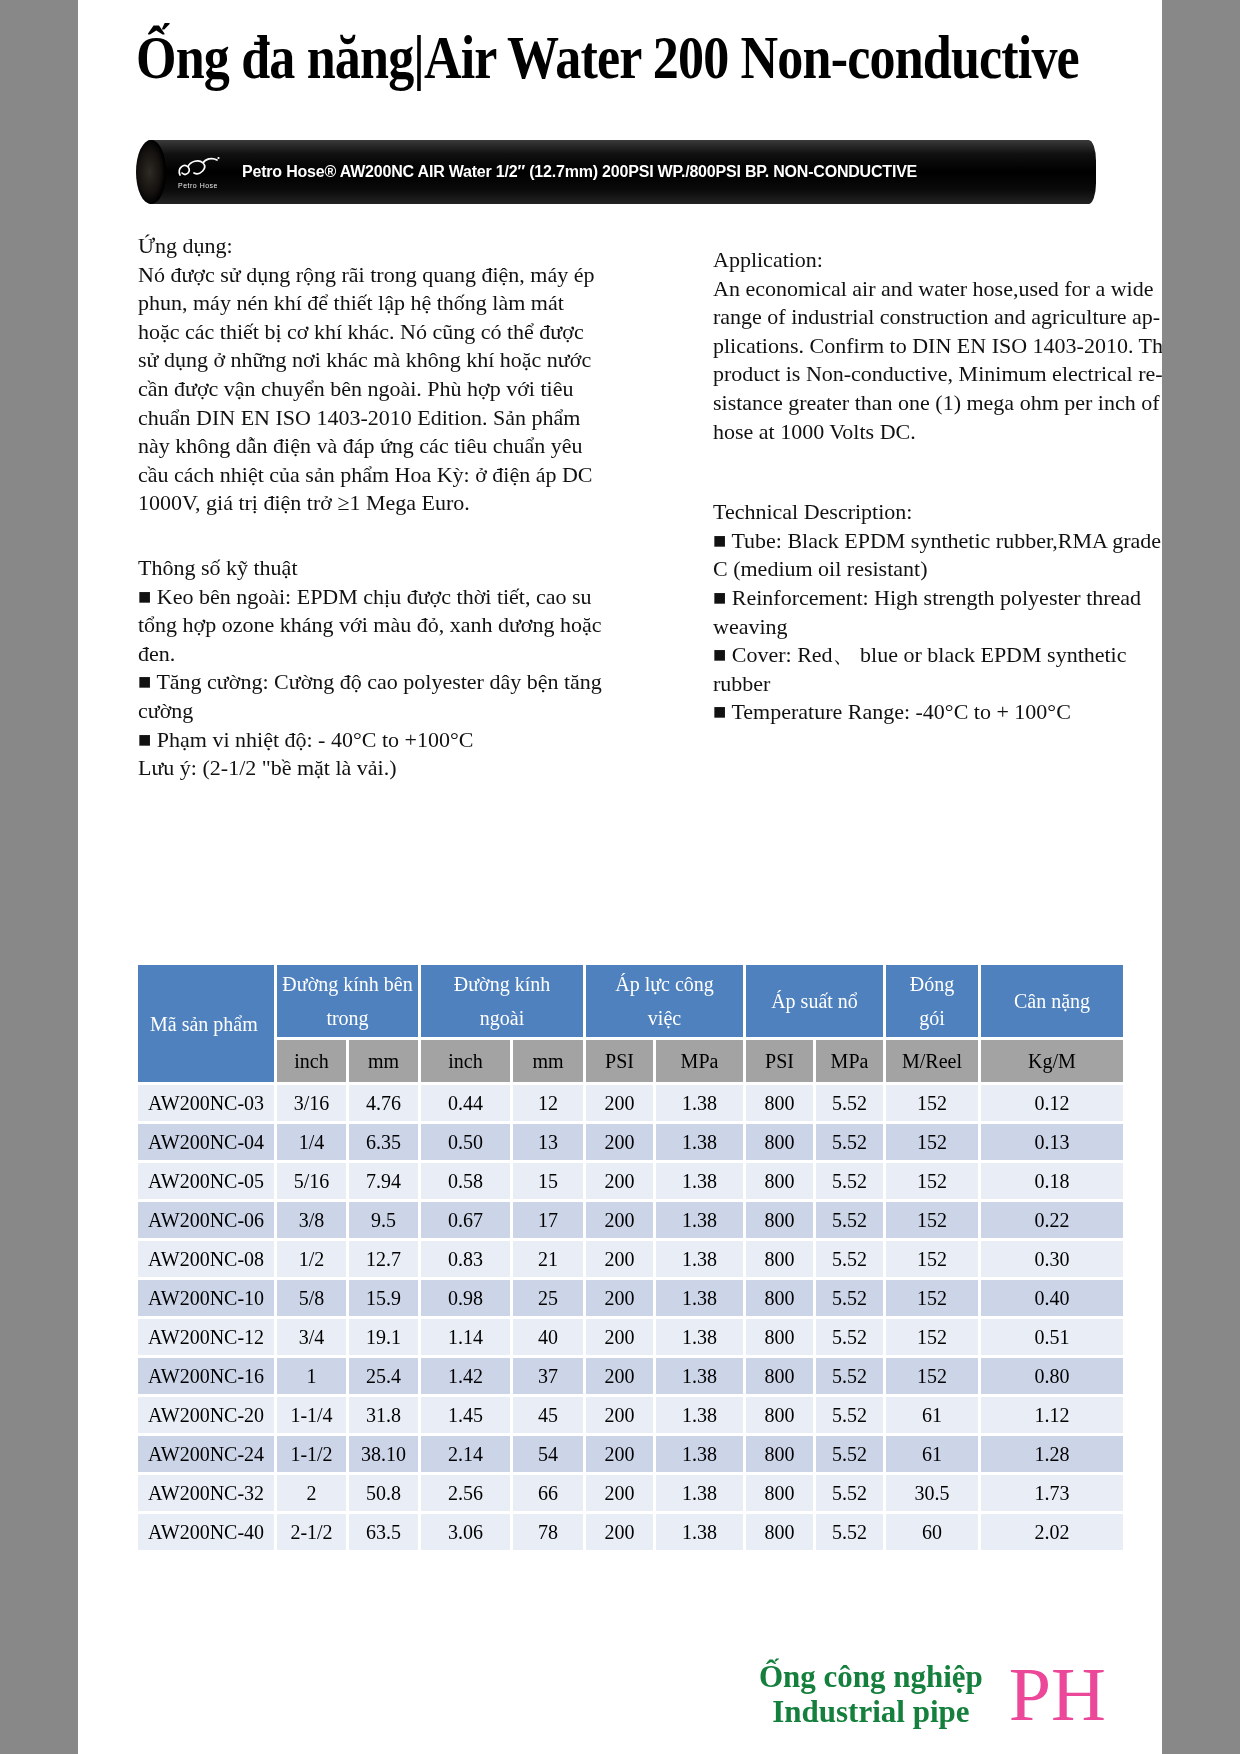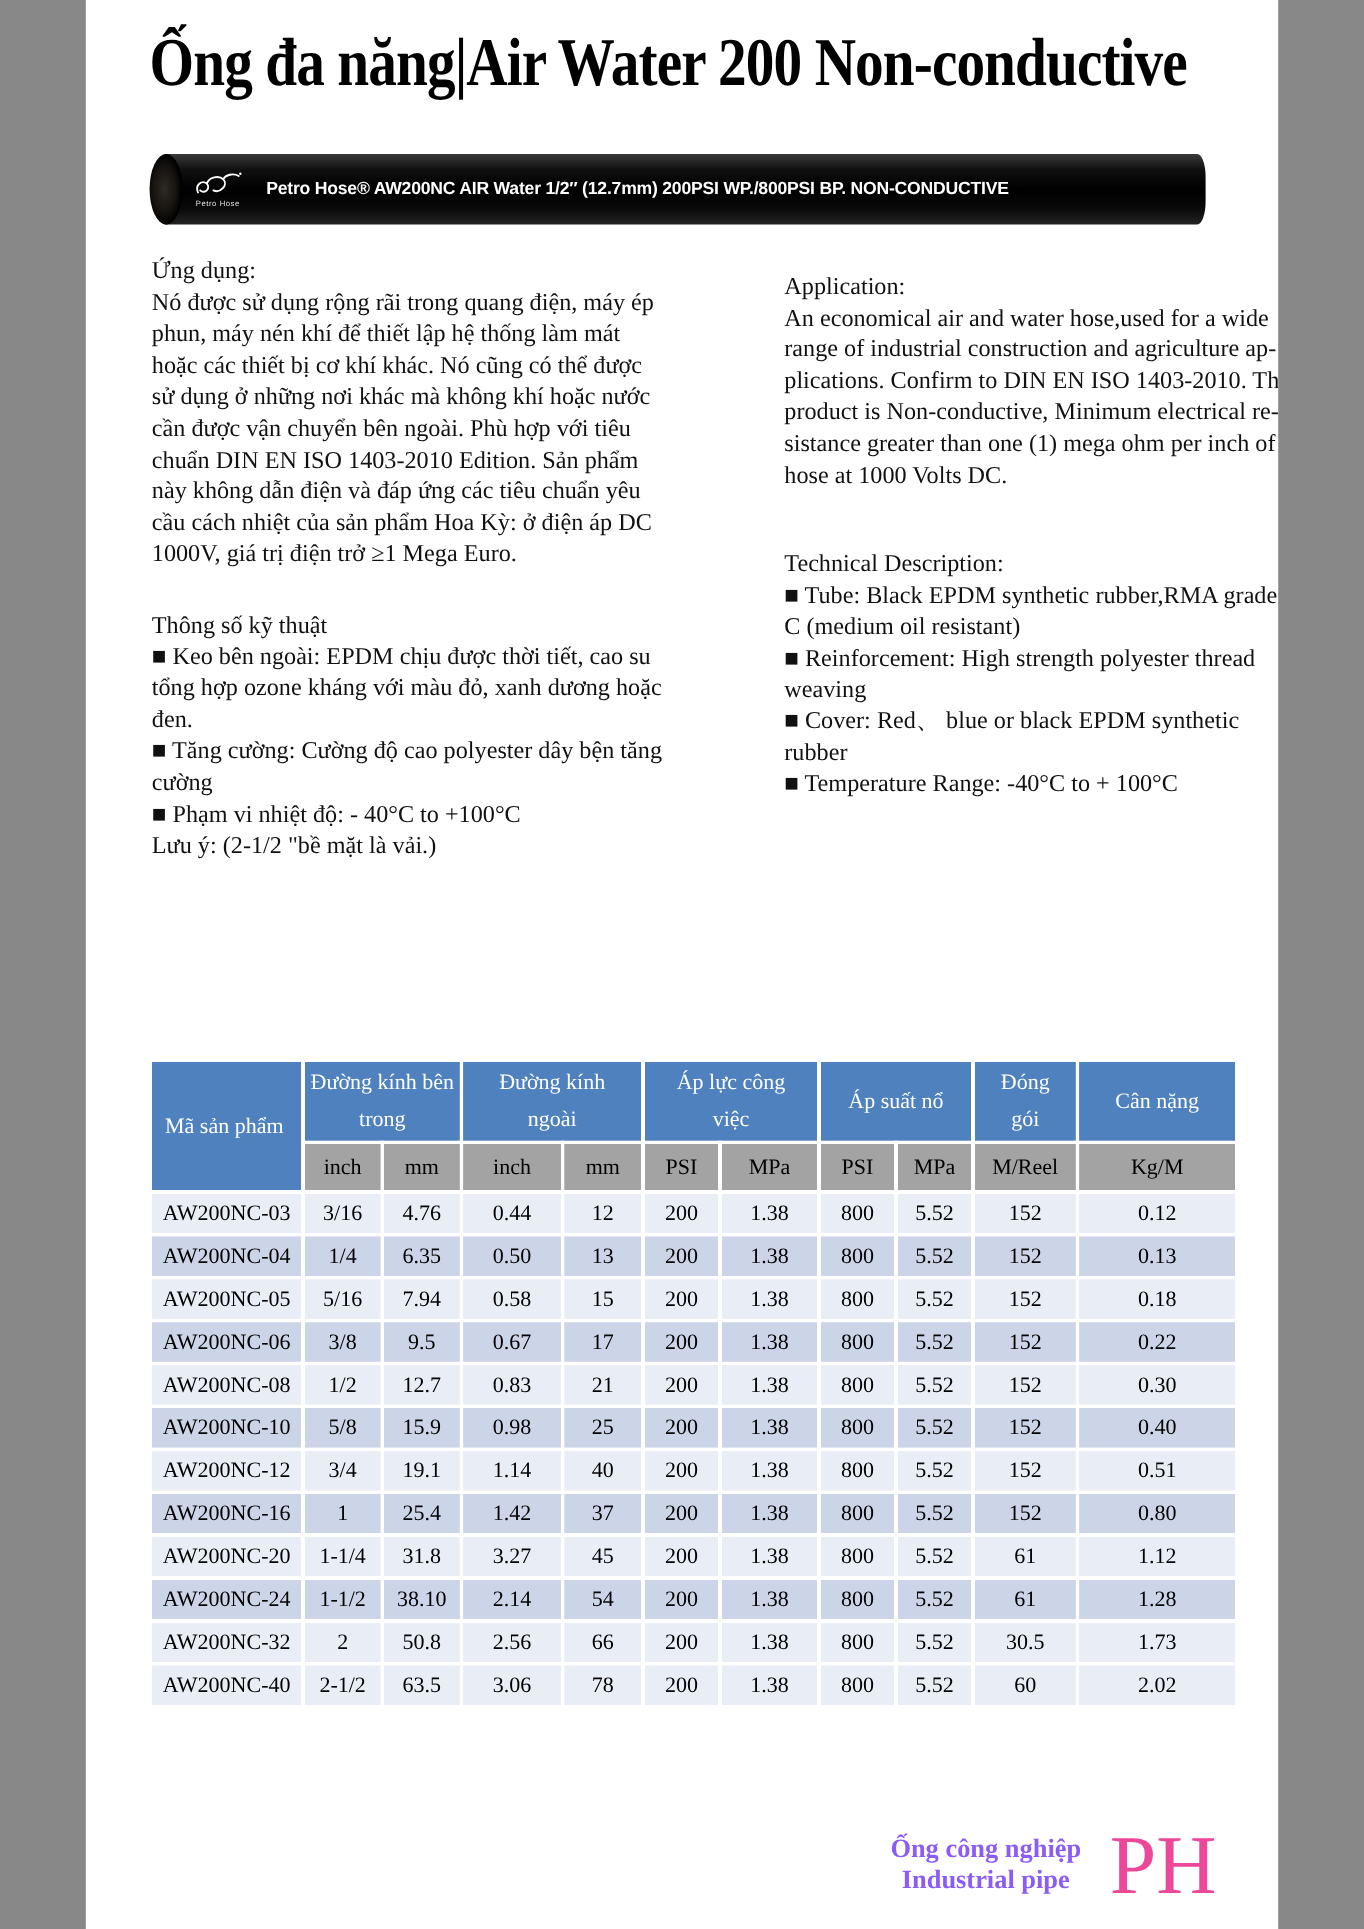--- a/index.html
+++ b/index.html
@@ -88,22 +88,22 @@
   table.spec tr.light td { background:#e9edf5; }
   table.spec tr.dark  td { background:#ccd4e8; }
   table.spec td { height:36px; color:#000; }
 
   
   .footer {
     position:absolute; right:56px; bottom:24px;
     display:flex; align-items:center; gap:26px;
   }
   .f-text {
-    text-align:center; font-weight:bold; font-size:24px; line-height:1.15;
-    color:#8b5cf6;
+    text-align:center; font-weight:bold; font-size:31px; line-height:1.15;
+    color:#15803d;
   }
   .f-logo {
     font-family:"Liberation Serif","DejaVu Serif",serif;
     font-size:76px; line-height:0.9; color:#ec4899;
   }
 </style>
 </head>
 <body>
 
 <div class="page">
@@ -309,21 +309,21 @@
           <td>1.38</td>
           <td>800</td>
           <td>5.52</td>
           <td>152</td>
           <td>0.80</td>
         </tr>
         <tr class="light">
           <td>AW200NC-20</td>
           <td>1-1/4</td>
           <td>31.8</td>
-          <td>3.27</td>
+          <td>1.45</td>
           <td>45</td>
           <td>200</td>
           <td>1.38</td>
           <td>800</td>
           <td>5.52</td>
           <td>61</td>
           <td>1.12</td>
         </tr>
         <tr class="dark">
           <td>AW200NC-24</td>

